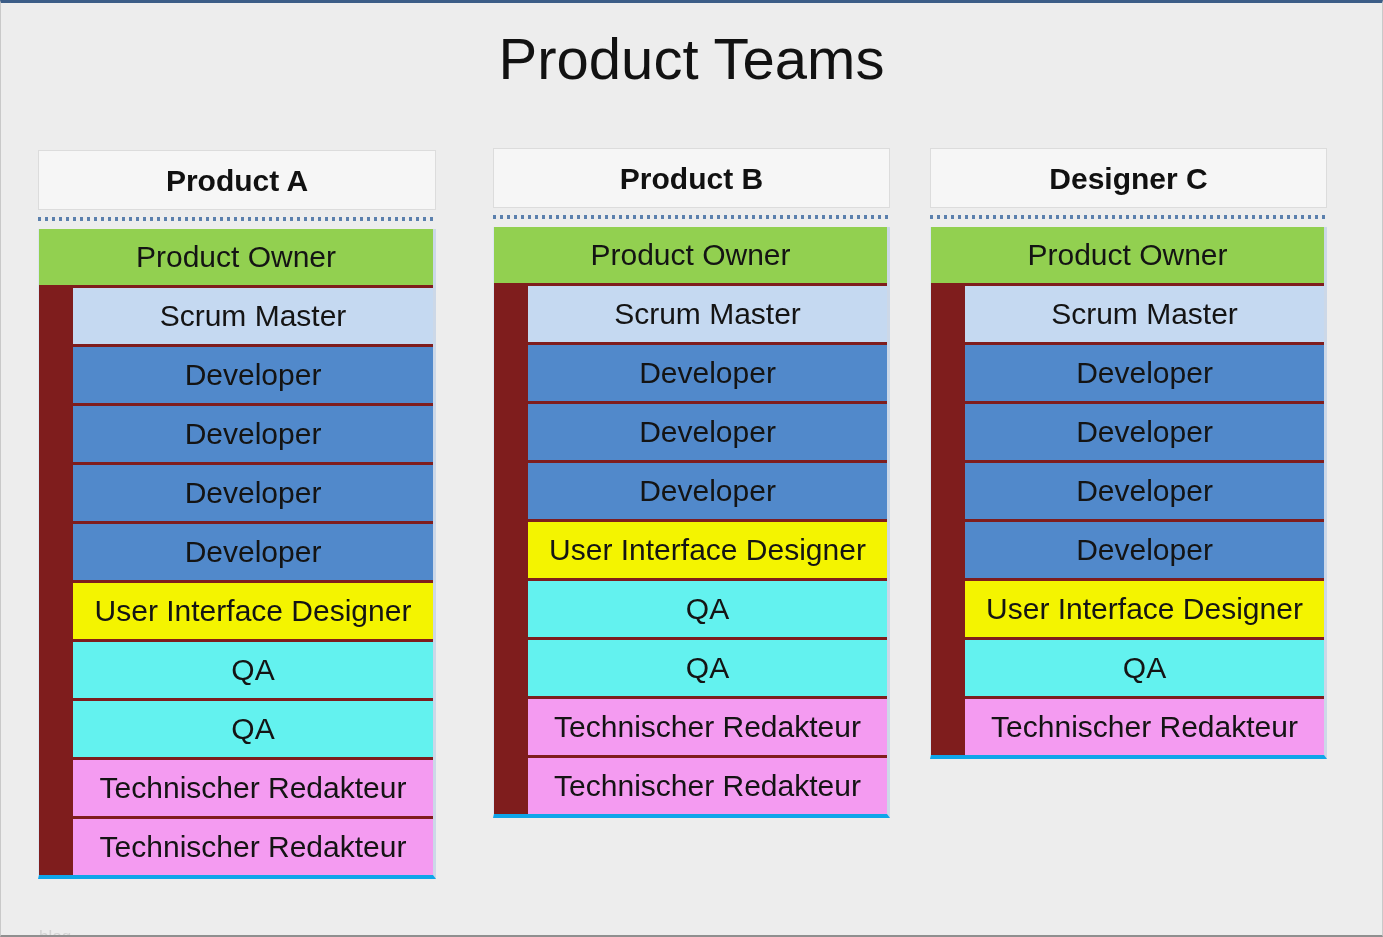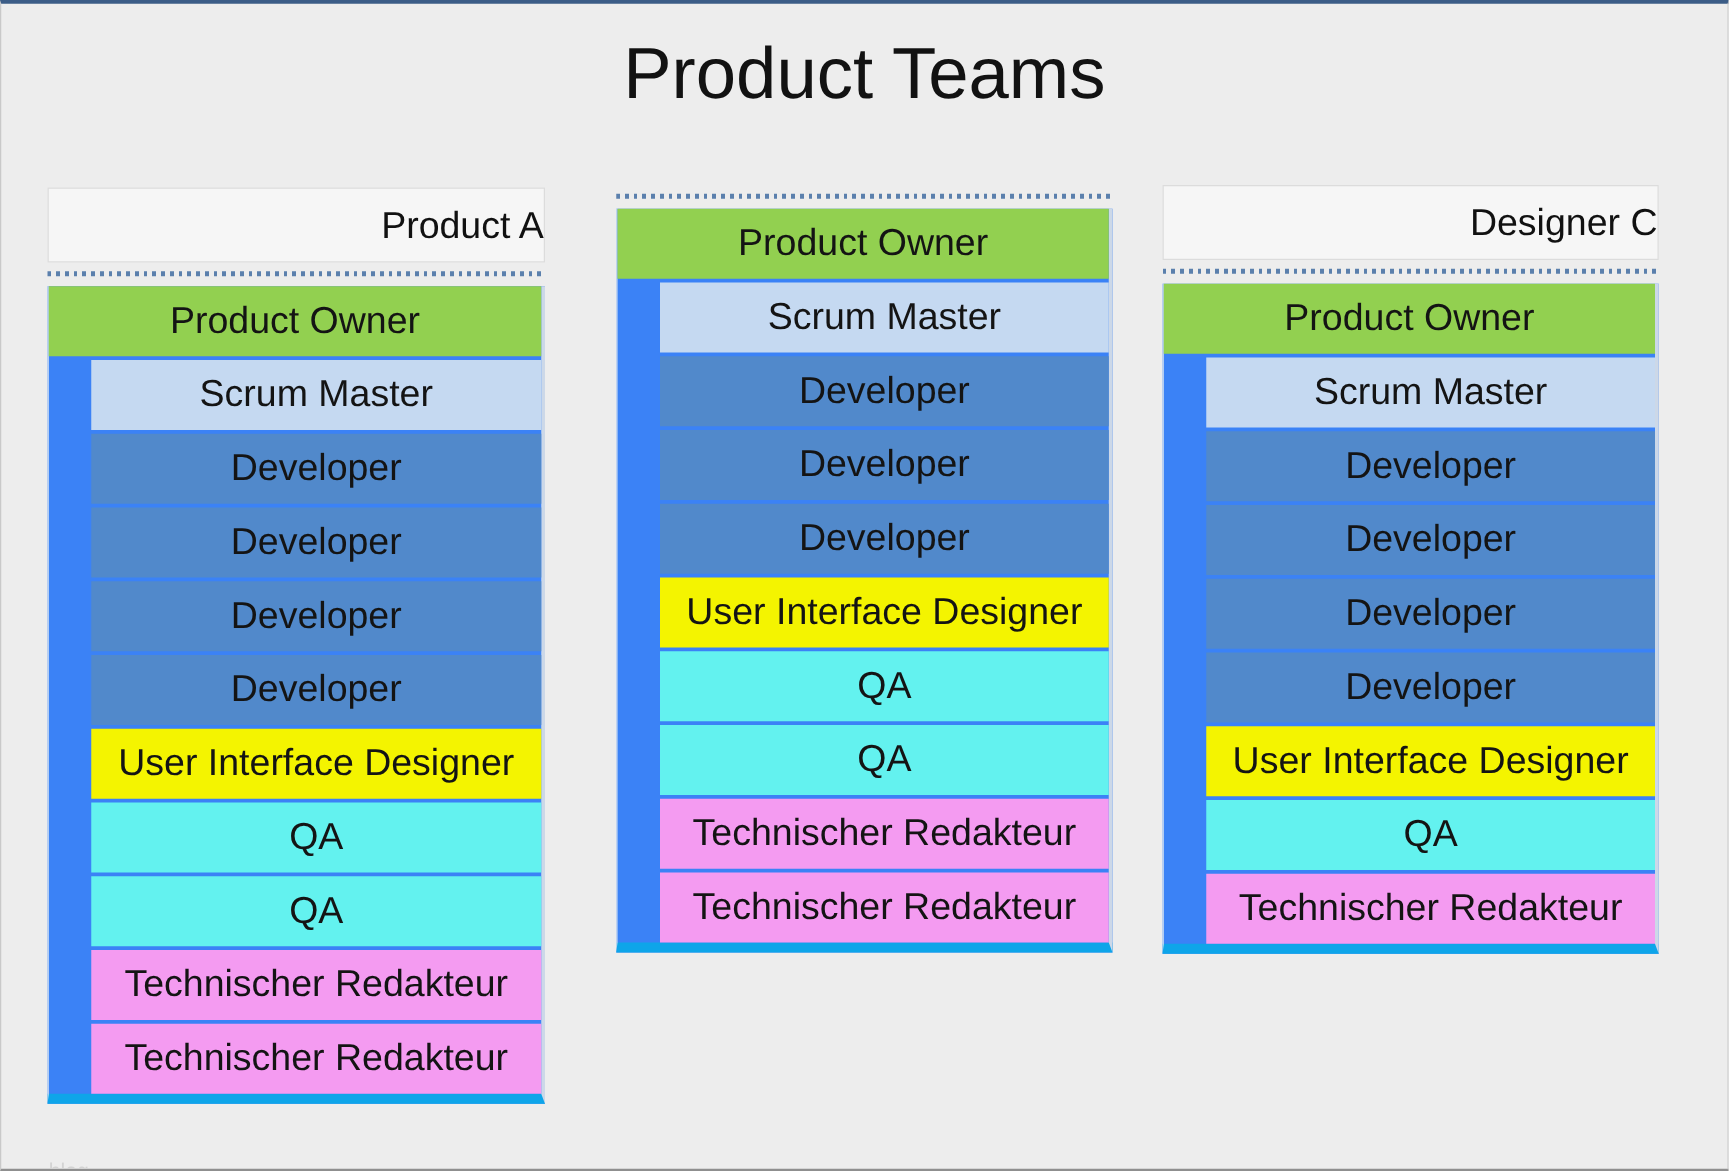--- a/index.html
+++ b/index.html
@@ -37,36 +37,36 @@
     top: 145px;
   }
   .col-0 { left: 37px;  width: 398px; top: 147px; }
   .col-1 { left: 492px; width: 397px; }
   .col-2 { left: 929px; width: 397px; }
   .col-header {
     height: 60px;
     line-height: 60px;
     background: #f6f6f6;
     border: 1px solid #dcdcdc;
-    text-align: right;
+    text-align: center;
     font-size: 30px;
-    font-weight: normal;
+    font-weight: bold;
     color: #111111;
     box-sizing: border-box;
   }
   .dotted {
     margin-top: 7px;
     height: 4px;
     background-image: repeating-linear-gradient(90deg, #5b80ad 0px, #5b80ad 3px, rgba(0,0,0,0) 3px, rgba(0,0,0,0) 7px);
   }
   .stack {
     margin-top: 8px;
-    background: #3b82f6;
+    background: #7f1d1d;
     border-right: 3px solid #ccd8e8;
-    border-bottom: 8px solid #0ea5e9;
+    border-bottom: 4px solid #0ea5e9;
     border-left: 1px solid #dde6f1;
   }
   .row {
     height: 56px;
     line-height: 56px;
     text-align: center;
     font-size: 30px;
     color: #141414;
     overflow: hidden;
     white-space: nowrap;
@@ -97,20 +97,21 @@
           <div class="row" style="background: rgb(81, 137, 203);">Developer</div>
           <div class="row" style="background: rgb(81, 137, 203);">Developer</div>
           <div class="row" style="background: rgb(244, 244, 0);">User Interface Designer</div>
           <div class="row" style="background: rgb(99, 242, 239);">QA</div>
           <div class="row" style="background: rgb(99, 242, 239);">QA</div>
           <div class="row" style="background: rgb(244, 155, 241);">Technischer Redakteur</div>
           <div class="row" style="background: rgb(244, 155, 241);">Technischer Redakteur</div>
         </div>
       </div>
       <div class="column col-1">
+        <div class="col-header">Product B</div>
         <div class="dotted"></div>
         <div class="stack">
           <div class="row" style="background: rgb(146, 208, 80);">Product Owner</div>
           <div class="row" style="background: rgb(197, 217, 241);">Scrum Master</div>
           <div class="row" style="background: rgb(81, 137, 203);">Developer</div>
           <div class="row" style="background: rgb(81, 137, 203);">Developer</div>
           <div class="row" style="background: rgb(81, 137, 203);">Developer</div>
           <div class="row" style="background: rgb(244, 244, 0);">User Interface Designer</div>
           <div class="row" style="background: rgb(99, 242, 239);">QA</div>
           <div class="row" style="background: rgb(99, 242, 239);">QA</div>

